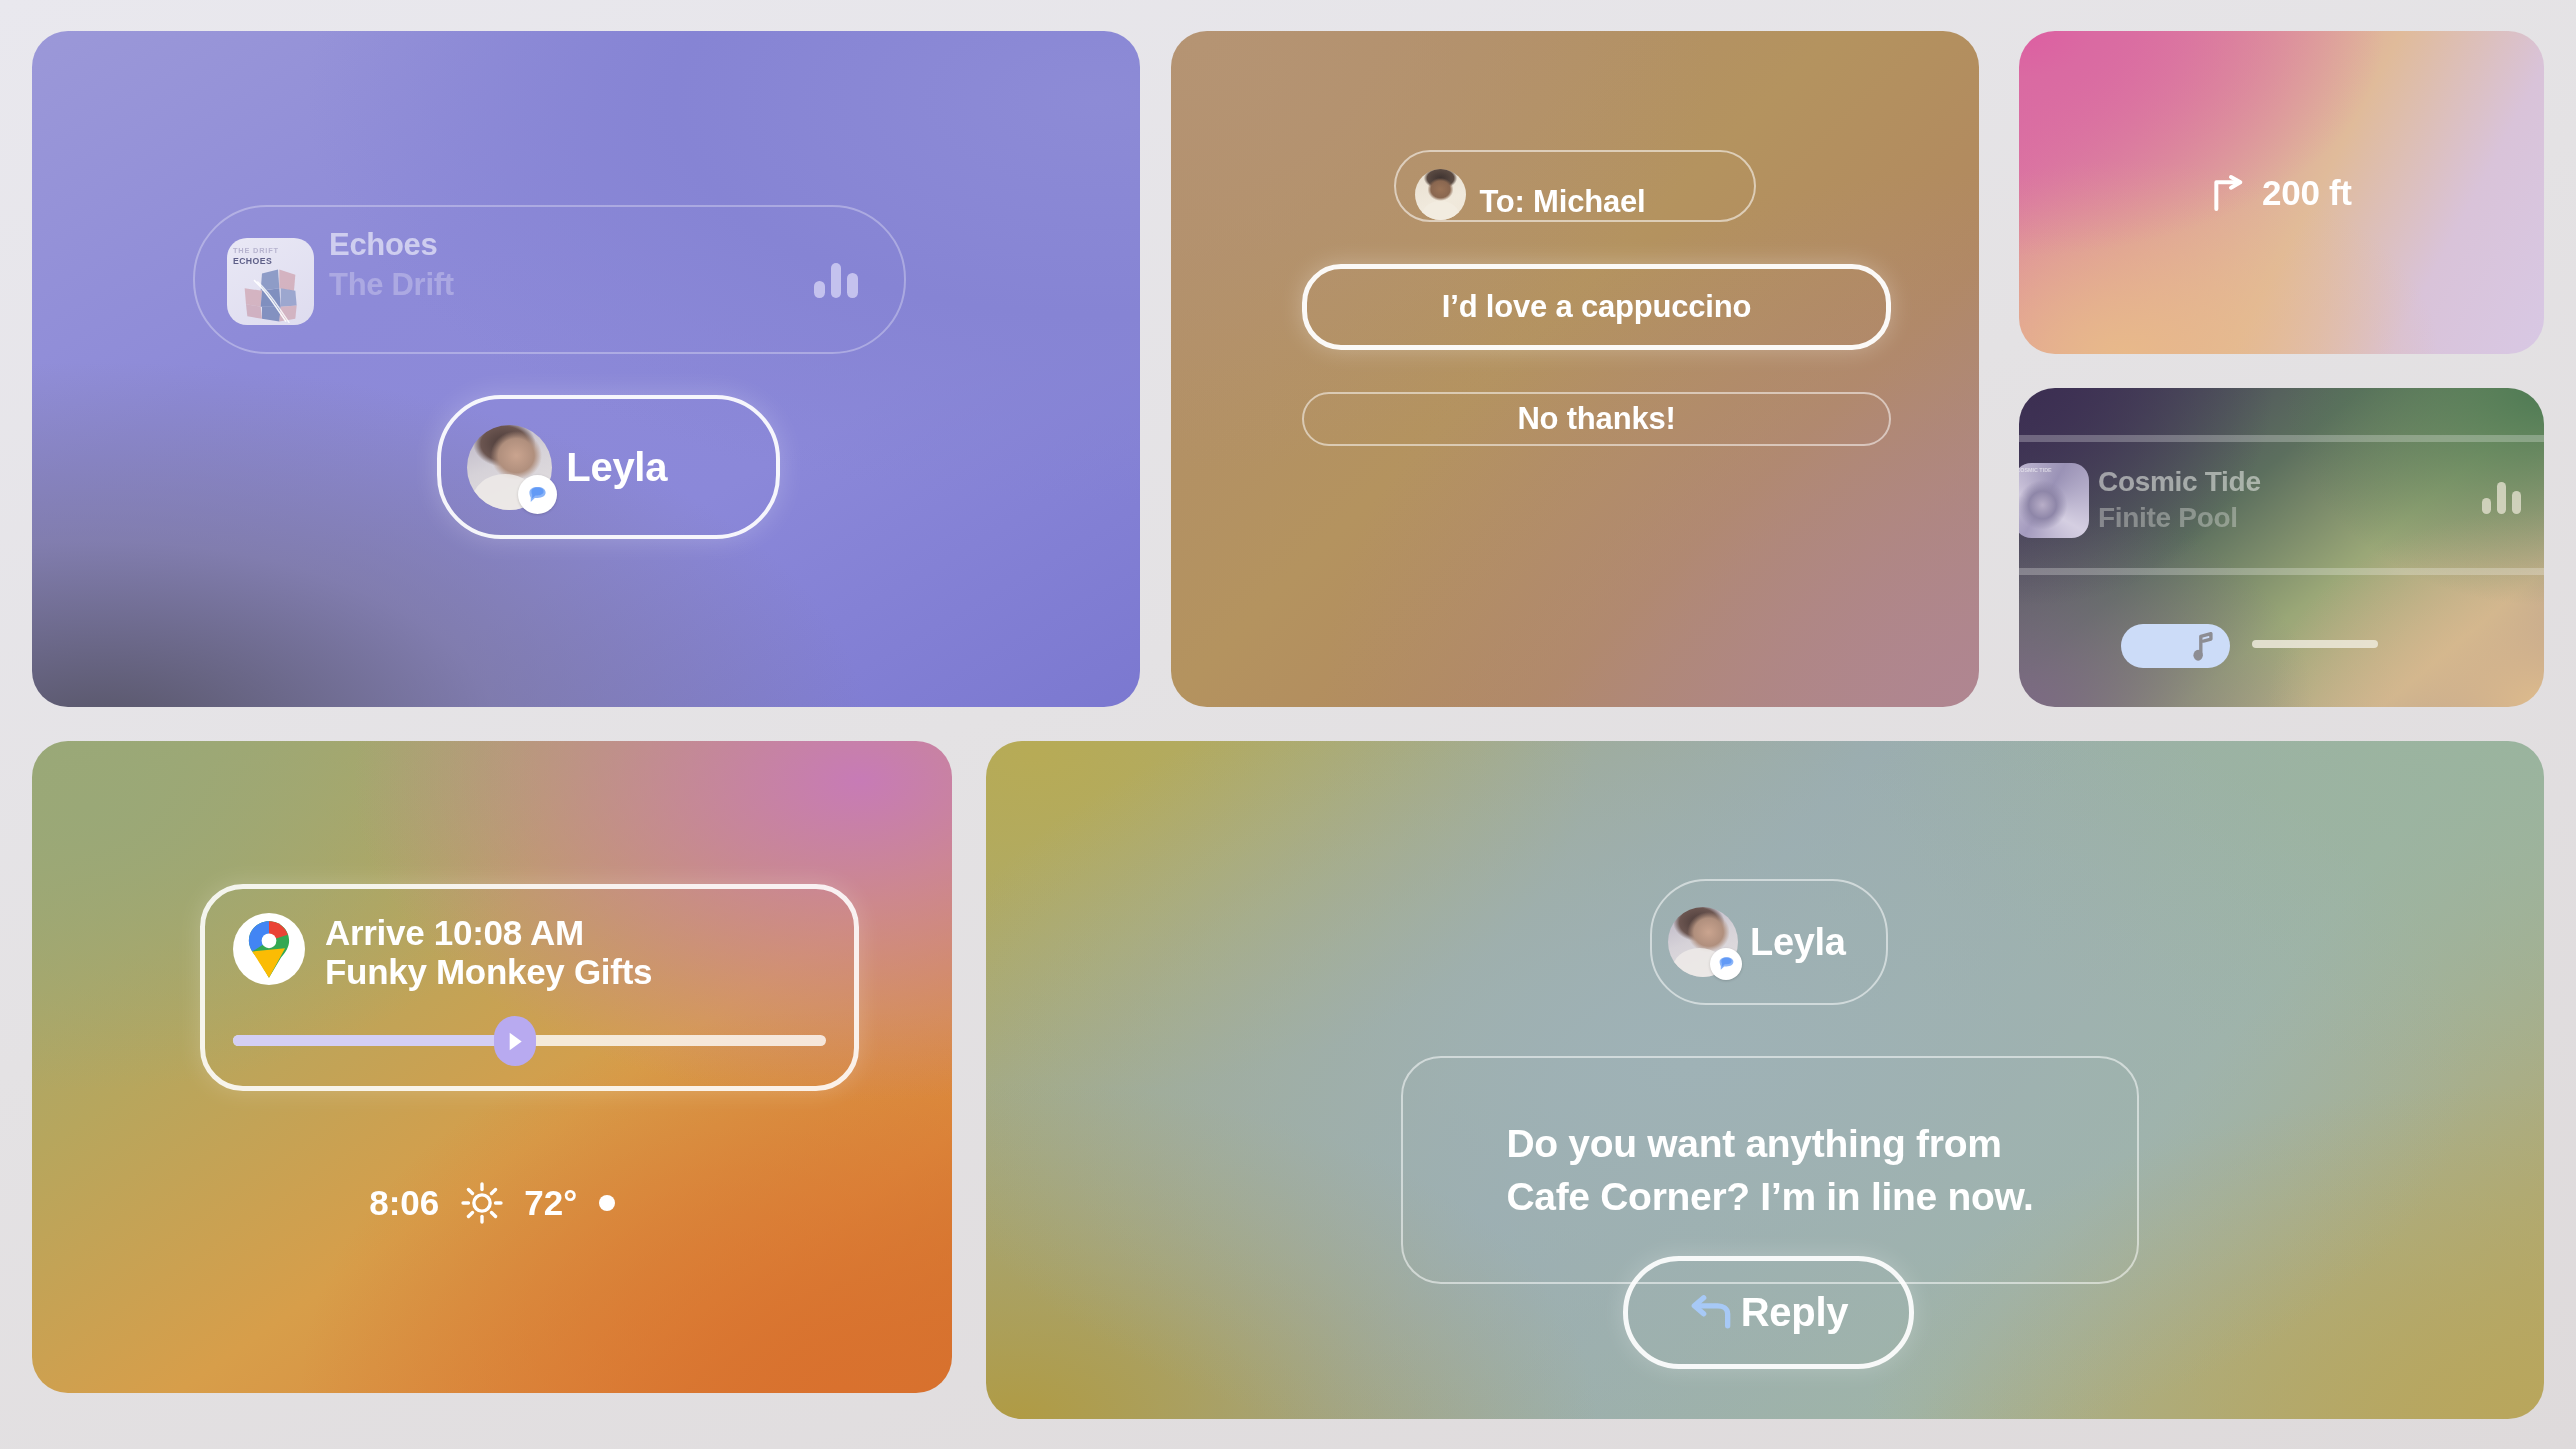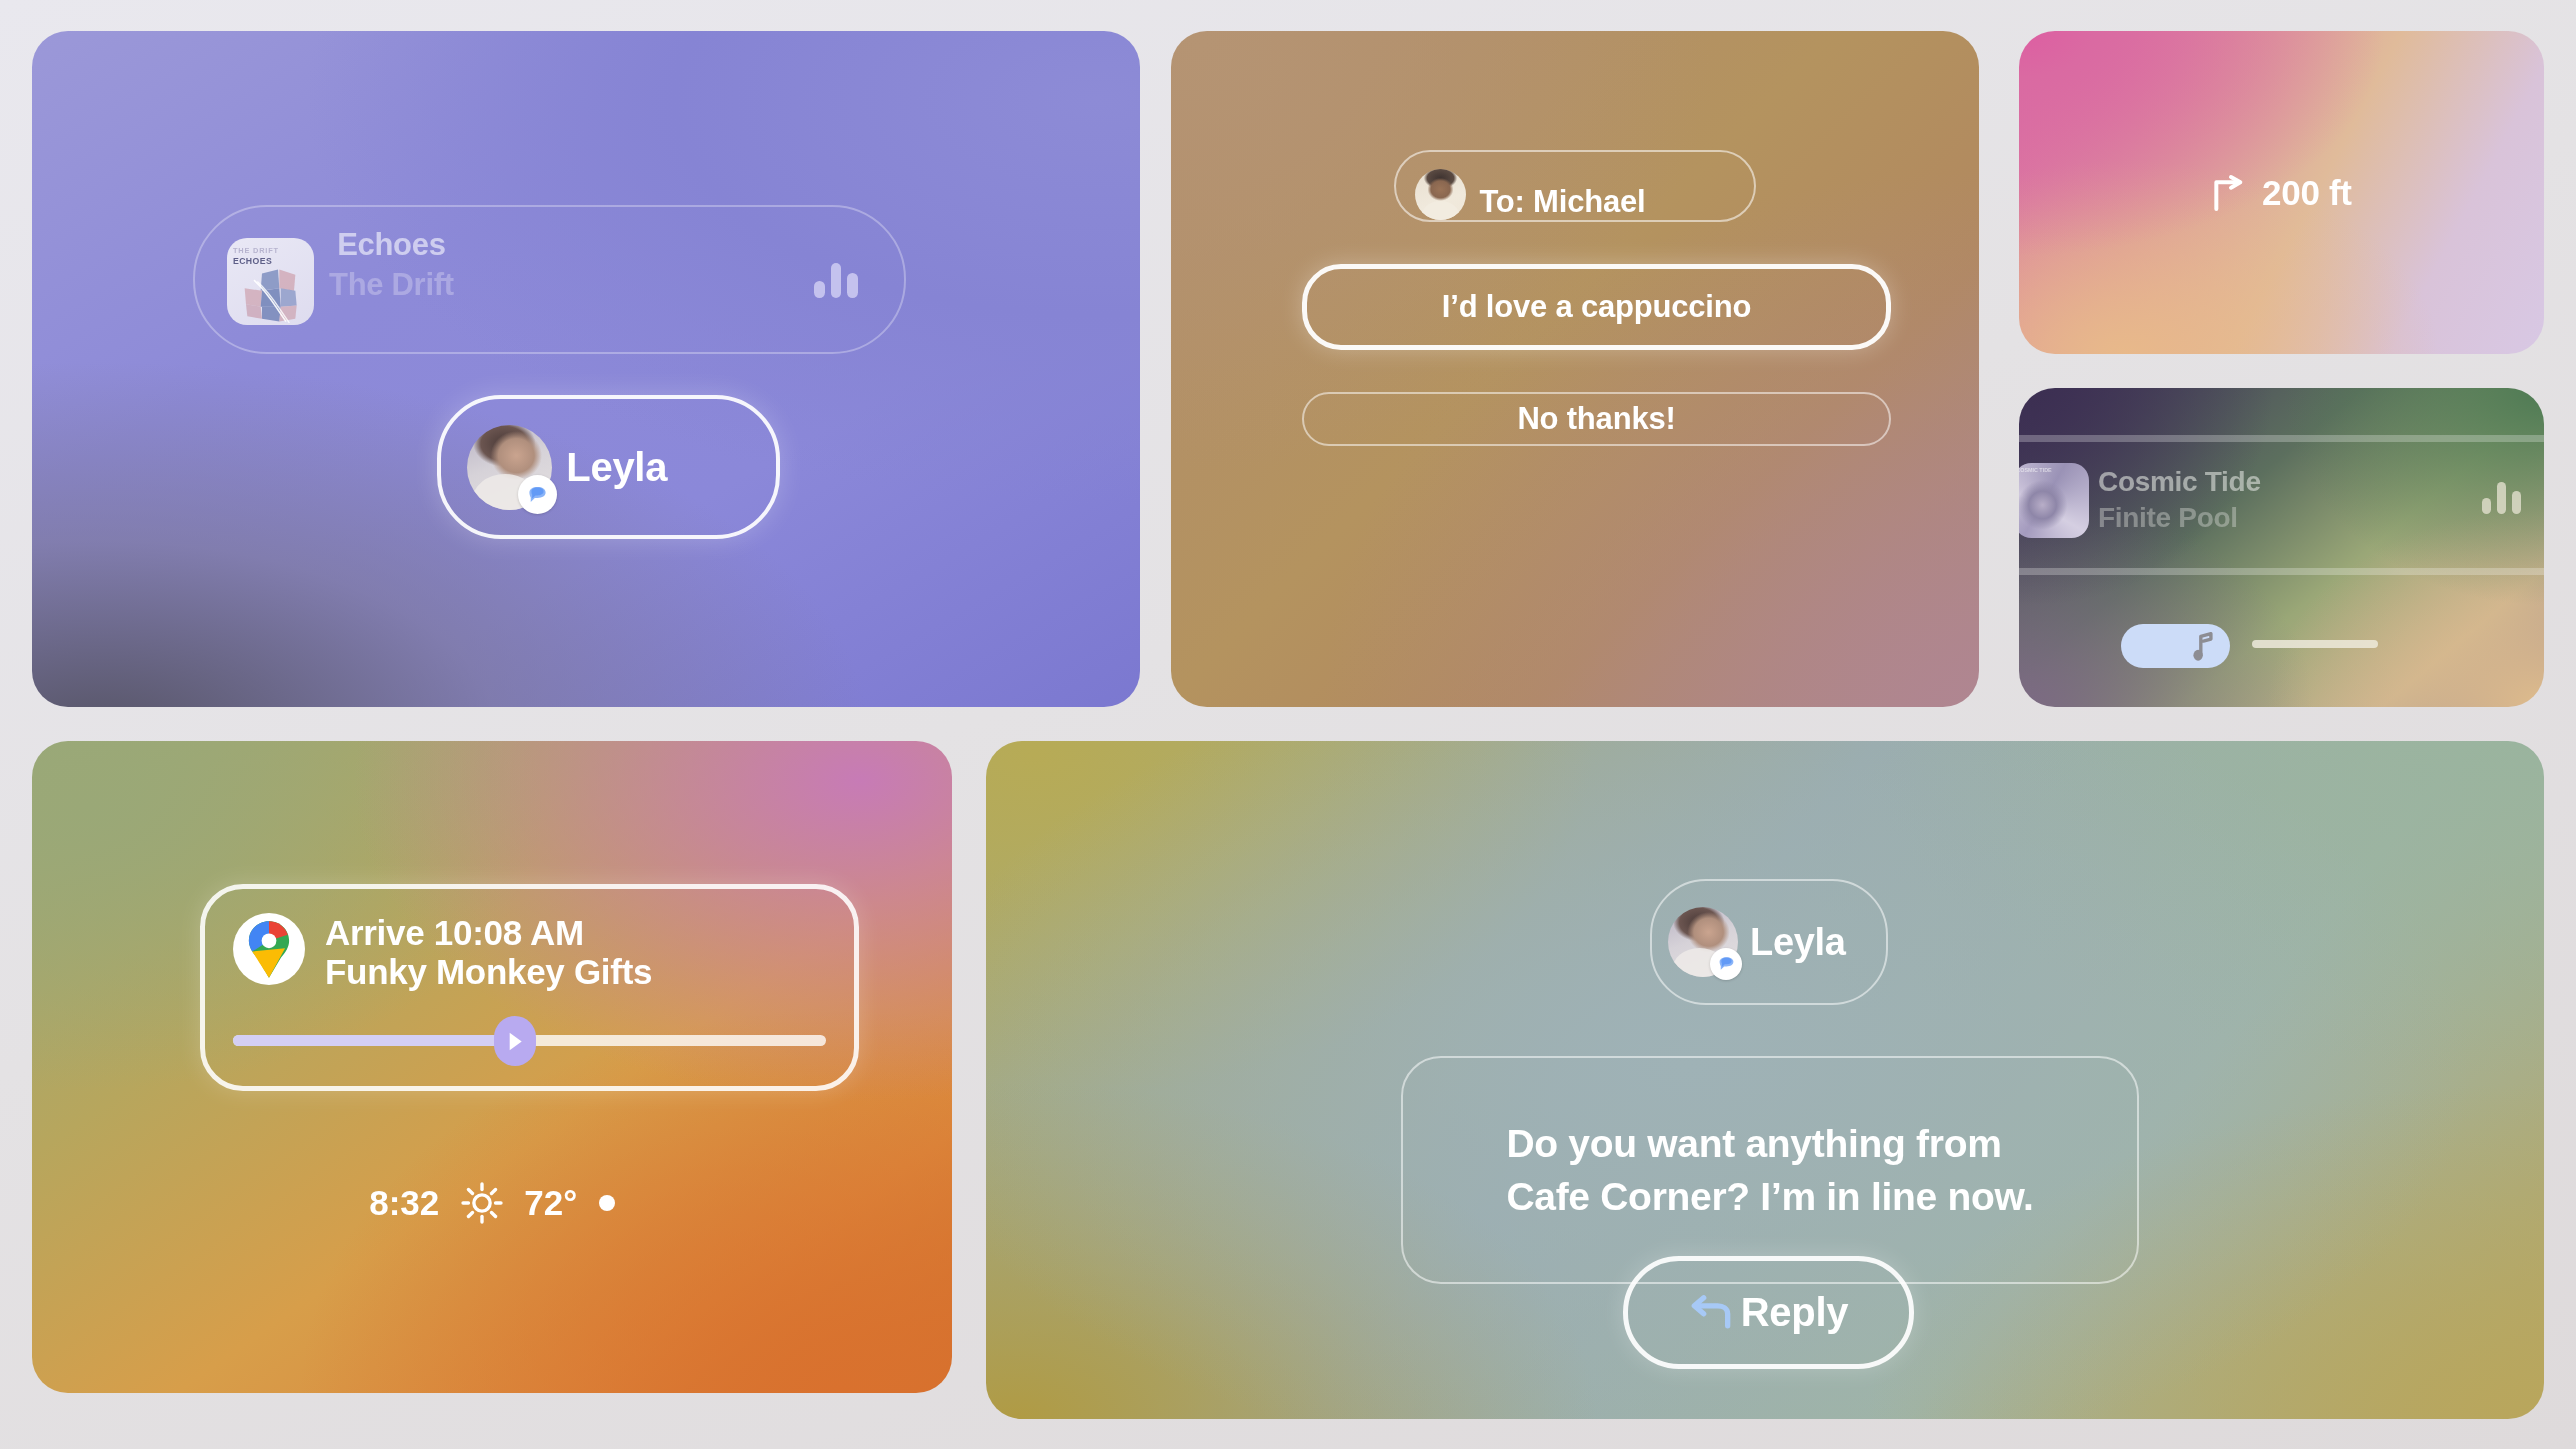--- a/index.html
+++ b/index.html
@@ -14,21 +14,20 @@
 
   .card { position: absolute; border-radius: 36px; overflow: hidden; }
 
   
   #card-music {
     left: 32px; top: 31px; width: 1108px; height: 676px;
     background:
       radial-gradient(120% 95% at 6% 104%, rgba(82,80,92,0.92) 0%, rgba(120,115,140,0.55) 30%, rgba(140,136,168,0.0) 58%),
       radial-gradient(95% 80% at 96% 10%, #8d8bd6 0%, #8684d4 40%, rgba(134,132,212,0) 75%),
       linear-gradient(150deg, #9b98d8 0%, #8d8ad8 35%, #8b88d9 65%, #7b78d0 100%);
-    text-align: center;
   }
   .np-pill {
     position: absolute; left: 161px; top: 174px; width: 713px; height: 149px;
     border: 2.7px solid rgba(255,255,255,0.30); border-radius: 74px;
   }
   .np-art {
     position: absolute; left: 32px; top: 31px; width: 87px; height: 87px;
     border-radius: 20px; background: linear-gradient(150deg,#e9e8f5,#dedcef);
     overflow: hidden;
   }
@@ -320,21 +319,21 @@
         <div class="fill"></div>
       </div>
       <div class="maps-thumb">
         <svg width="20" height="23" viewBox="0 0 30 34">
           <path d="M7 4 L25 17 L7 30 Z" fill="#ffffff"></path>
         </svg>
       </div>
     </div>
 
     <div class="maps-meta">
-      <span class="t">8:32</span>
+      <span class="t">8:06</span>
       <span>
         <svg width="42" height="42" viewBox="0 0 62 62">
           <circle cx="31" cy="31" r="12" stroke="#ffffff" stroke-width="5" fill="none"></circle>
           <g stroke="#ffffff" stroke-width="5" stroke-linecap="round">
             <line x1="31" y1="3" x2="31" y2="11"></line>
             <line x1="31" y1="51" x2="31" y2="59"></line>
             <line x1="3" y1="31" x2="11" y2="31"></line>
             <line x1="51" y1="31" x2="59" y2="31"></line>
             <line x1="11" y1="11" x2="17" y2="17"></line>
             <line x1="45" y1="45" x2="51" y2="51"></line>

